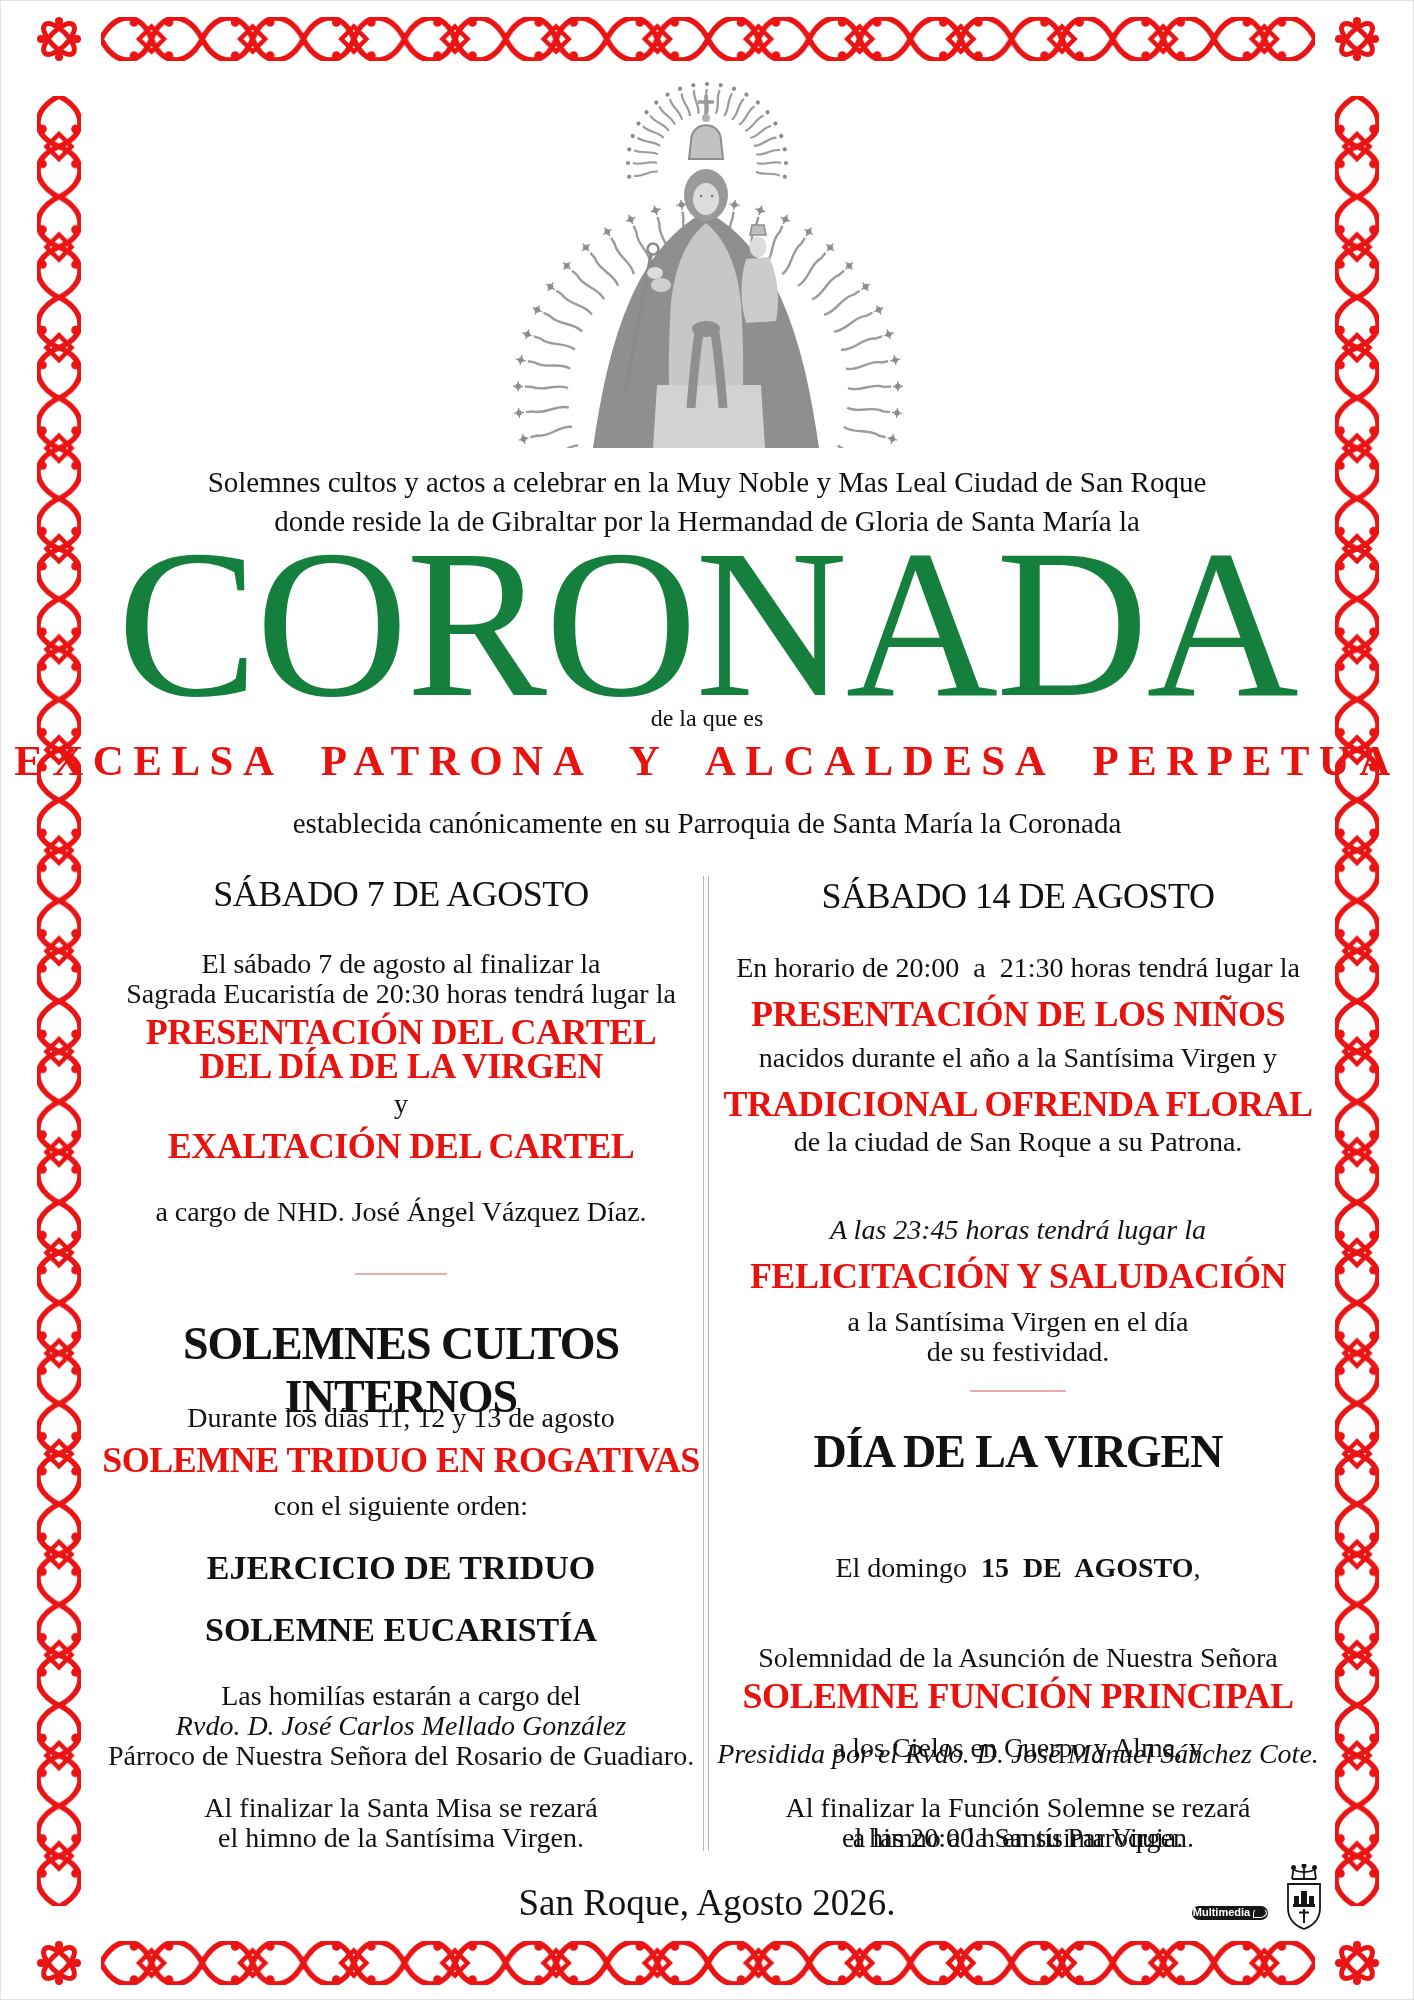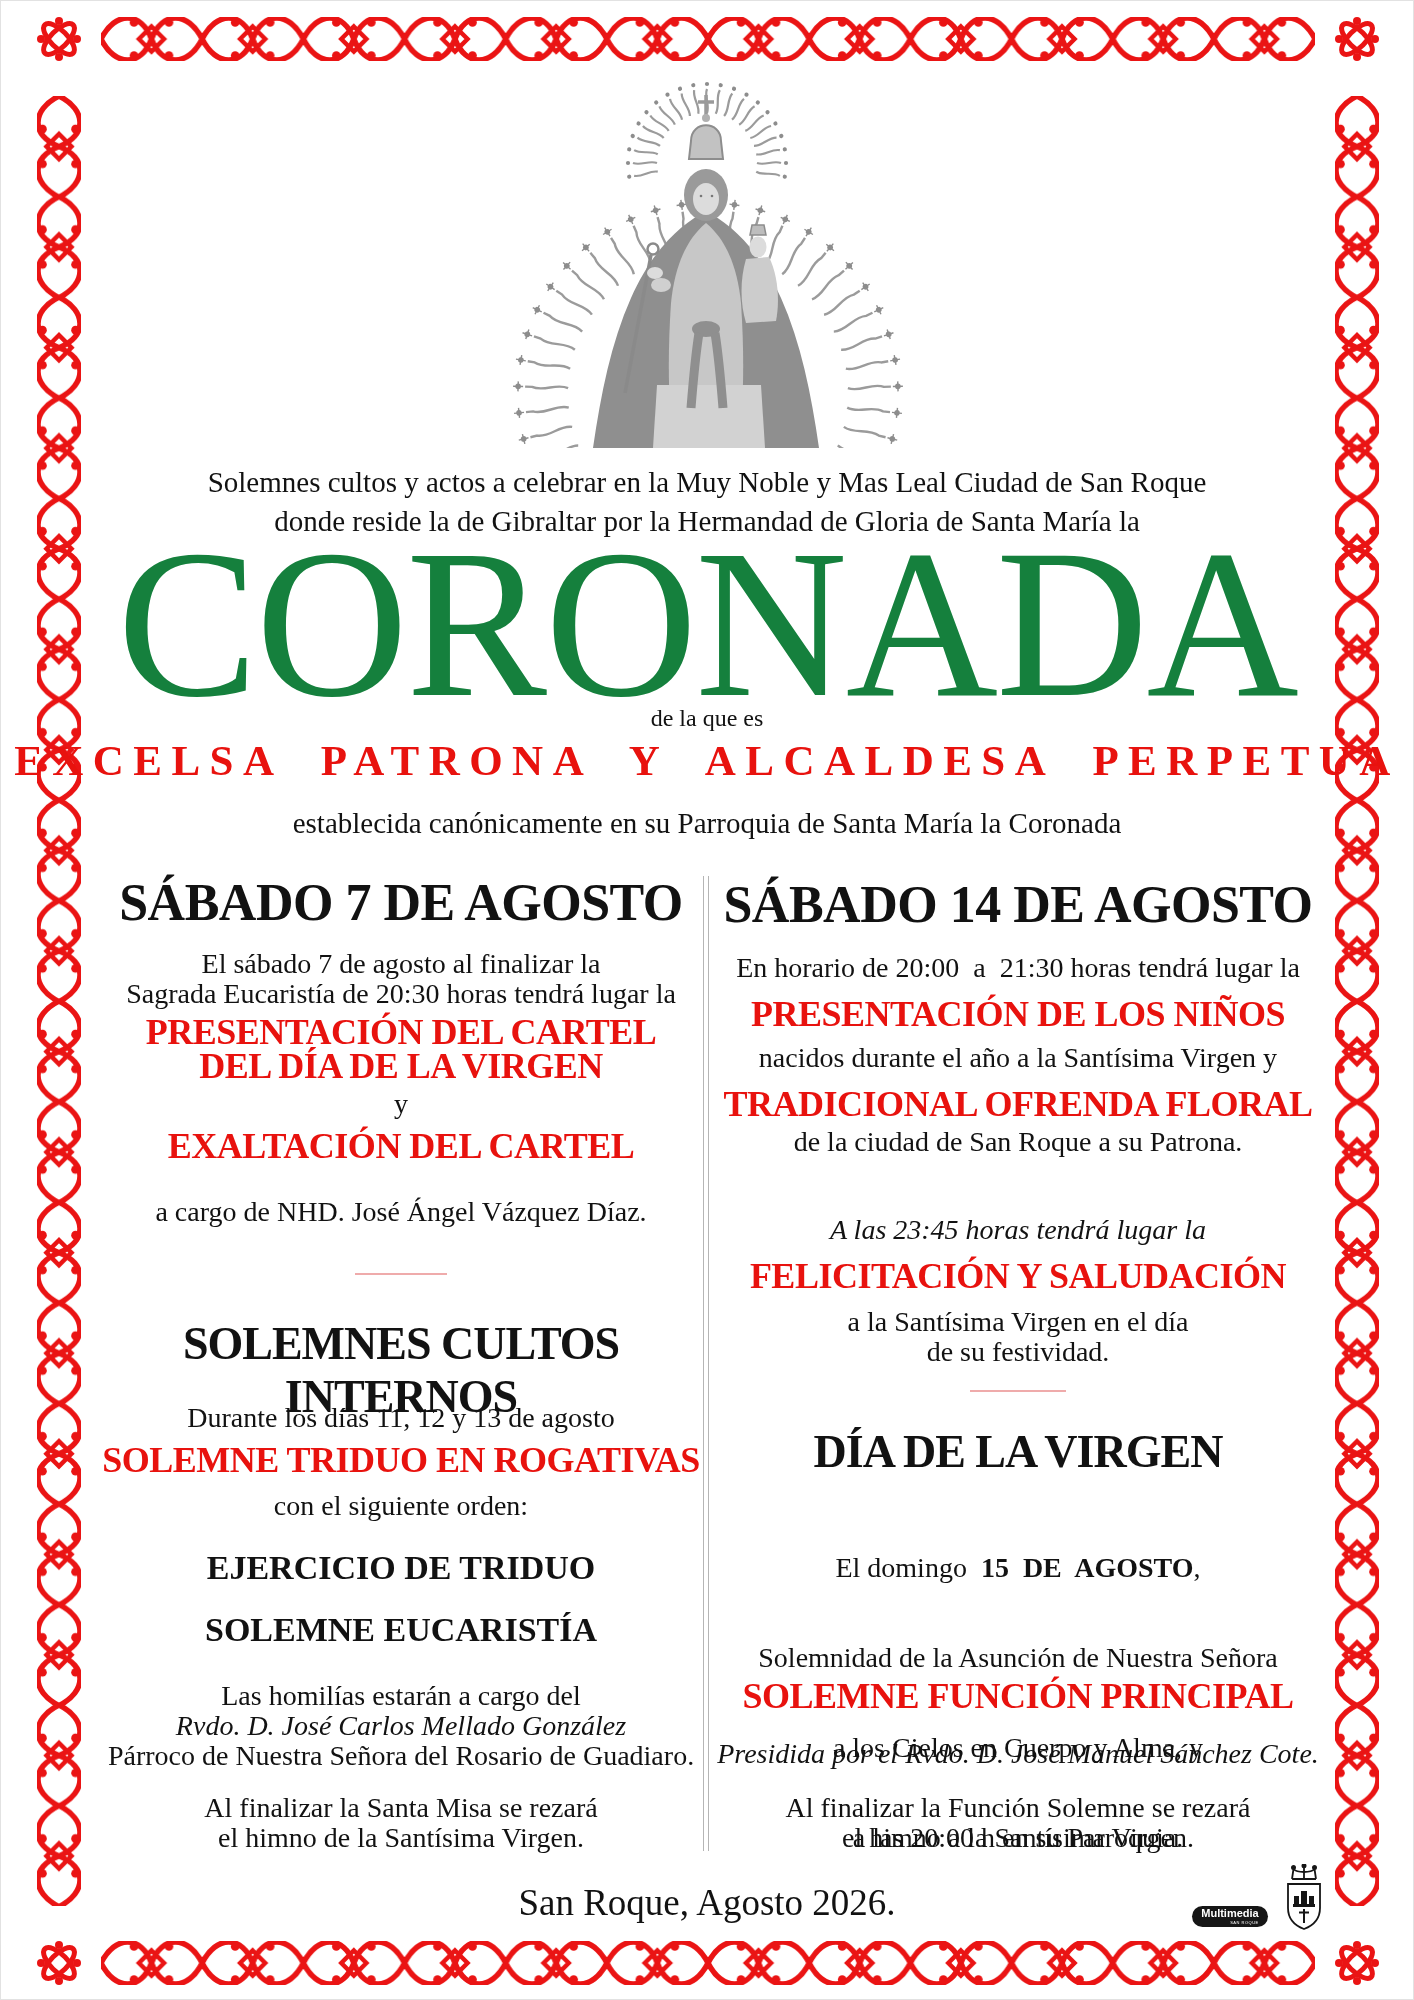--- a/index.html
+++ b/index.html
@@ -17,34 +17,34 @@
   .ctr{text-align:center;}
   
   .intro{left:0;right:0;top:462px;font-size:29px;line-height:39px;}
   .main-title{left:0;right:0;top:518px;font-size:211px;line-height:1;color:#15803d;letter-spacing:-2px;}
   .small-sub{left:0;right:0;top:704px;font-size:24px;}
   .spaced-sub{left:0;right:0;top:735px;font-size:43px;font-weight:bold;color:#e8120e;letter-spacing:.22em;word-spacing:.45em;}
   .estab{left:0;right:0;top:806px;font-size:29px;}
   
   .lcol{left:88px;width:624px;}
   .rcol{left:712px;width:610px;}
-  .col-head{font-size:52px;font-weight:bold;letter-spacing:-.5px;}
+  .col-head{font-size:36px;font-weight:normal;letter-spacing:-.5px;}
   .col-head2{font-size:46px;font-weight:bold;letter-spacing:-1px;}
   .body-line{font-size:28px;line-height:30px;}
   .red-head{font-size:36px;line-height:34px;font-weight:bold;color:#e8120e;letter-spacing:-.5px;}
   .sub-head{font-size:34px;font-weight:bold;}
   .italic{font-style:italic;}
   .ws-pre{white-space:pre-wrap;}
   .pink-rule{height:2px;background:#efabab;}
   .vdivider{left:702px;top:875px;height:975px;width:4px;
     border-left:1.6px solid #b5b5b5;border-right:1.6px solid #b5b5b5;}
   
   .footer-date{left:0;right:0;top:1880px;font-size:37px;}
-  .mm-logo{left:1191px;top:1905px;width:76px;height:21px;background:#161616;border-radius:11px;
-    font-family:"Liberation Sans", sans-serif;color:#fff;display:flex;align-items:center;justify-content:center;gap:3px;flex-direction:column;}
+  .mm-logo{left:1191px;top:1905px;width:76px;height:14px;background:#161616;border-radius:11px;
+    font-family:"Liberation Sans", sans-serif;color:#fff;display:flex;align-items:center;justify-content:center;gap:3px;}
   .mm-word{font-size:11px;font-weight:bold;line-height:10px;}
   .mm-sub{font-size:4px;letter-spacing:.5px;display:block;text-align:right;margin-top:-1px;}
   .mm-swoosh{width:12px;height:8px;border:1.4px solid #fff;border-radius:60% 60% 60% 10%;border-top-color:transparent;}
   .crest{left:1281px;top:1863px;}
 </style>
 </head>
 <body>
 
 <div class="page">
 

